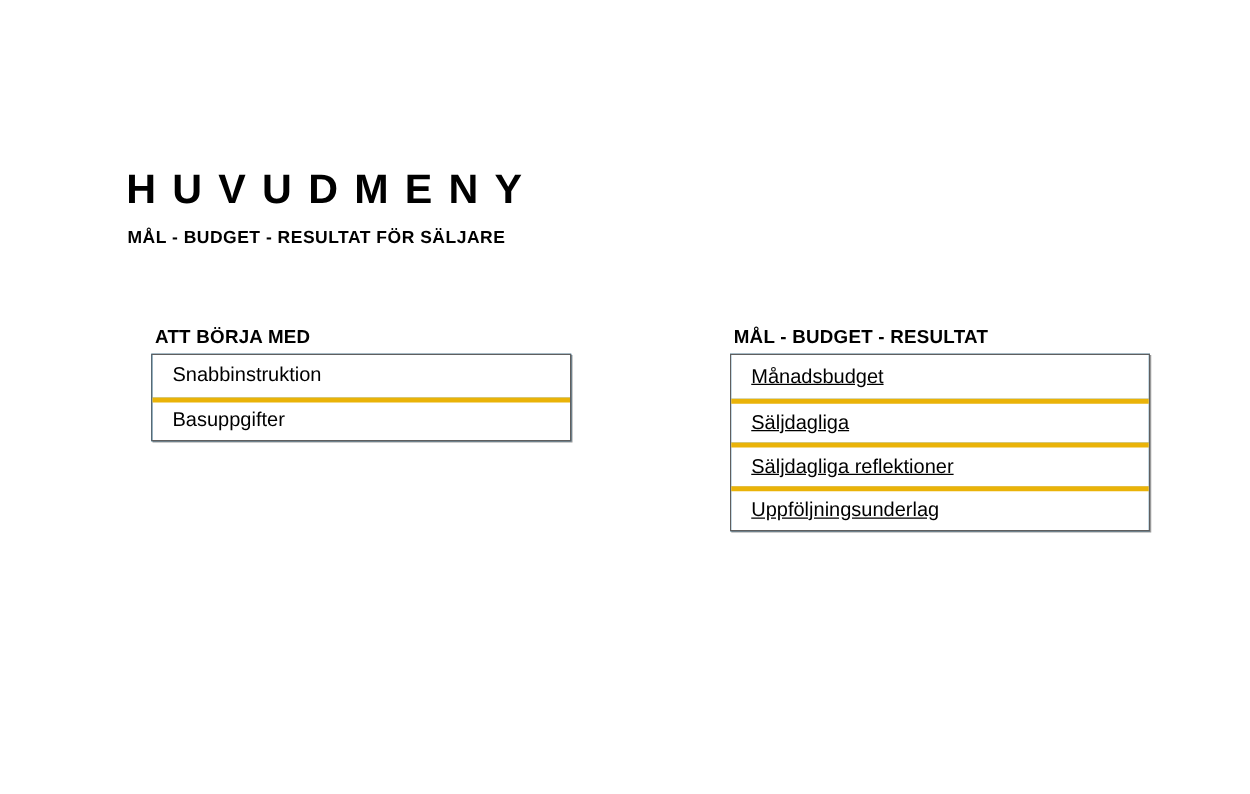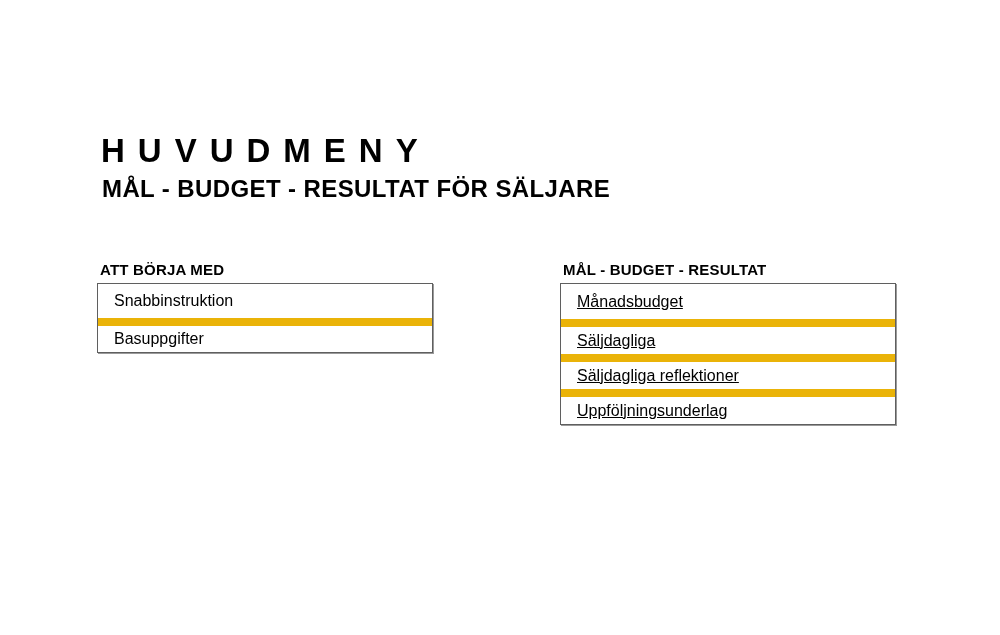--- a/index.html
+++ b/index.html
@@ -19,30 +19,31 @@
     font-size: 33px;
     line-height: 35px;
     font-weight: 700;
     letter-spacing: 13px;
     white-space: nowrap;
   }
   .page-subtitle {
     position: absolute;
     left: 102px;
     top: 178px;
-    font-size: 24px;
+    font-size: 14px;
     line-height: 22px;
     font-weight: 700;
     letter-spacing: 0.4px;
     white-space: nowrap;
   }
   .menu-section {
     position: absolute;
     top: 261px;
     width: 270px;
+    margin-left: 24px;
   }
   .menu-section.left  { left: 97px; }
   .menu-section.right { left: 560px; }
   .section-heading {
     font-size: 15px;
     line-height: 18px;
     font-weight: 700;
     letter-spacing: 0.2px;
     margin: 0 0 4px 3px;
     white-space: nowrap;
@@ -56,21 +57,21 @@
   .menu-item {
     display: flex;
     align-items: center;
     padding-left: 16px;
     font-size: 16px;
     cursor: pointer;
     background: #ffffff;
   }
   .menu-section.left  .menu-item { height: 34px; }
   .menu-section.right .menu-item { height: 35px; text-decoration: underline; }
-  .menu-item + .menu-item { border-top: 8px solid #eab308; }
+  .menu-item + .menu-item { border-top: 4px solid #eab308; }
   .menu-item-label { white-space: nowrap; }
 </style>
 </head>
 <body>
 
 <div class="page-title">HUVUDMENY</div>
 
 <div class="page-subtitle">MÅL - BUDGET - RESULTAT FÖR SÄLJARE</div>
 
 <div class="menu-section left">

